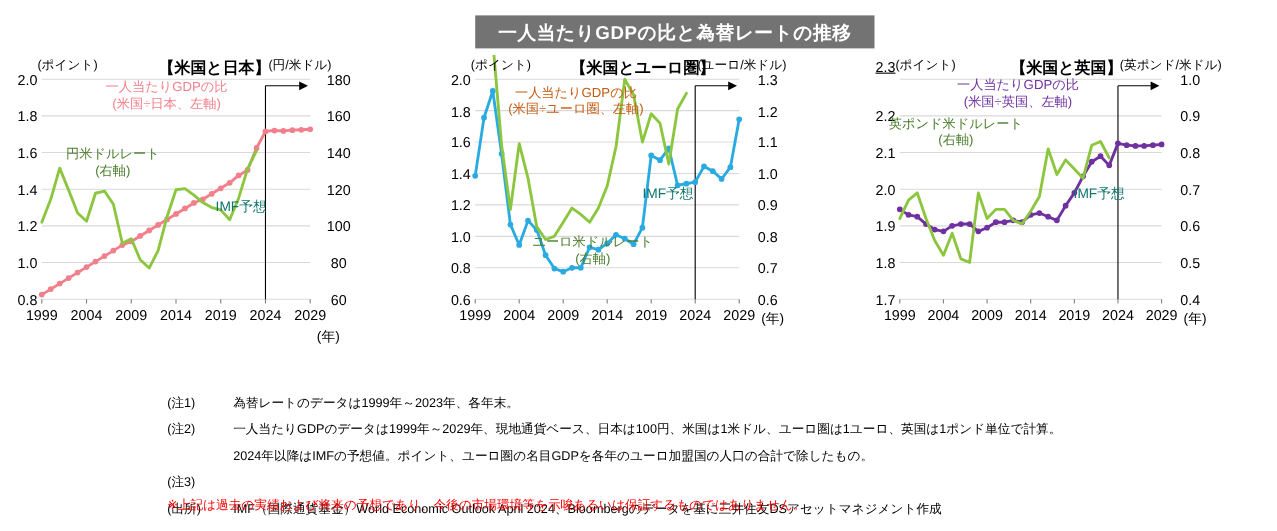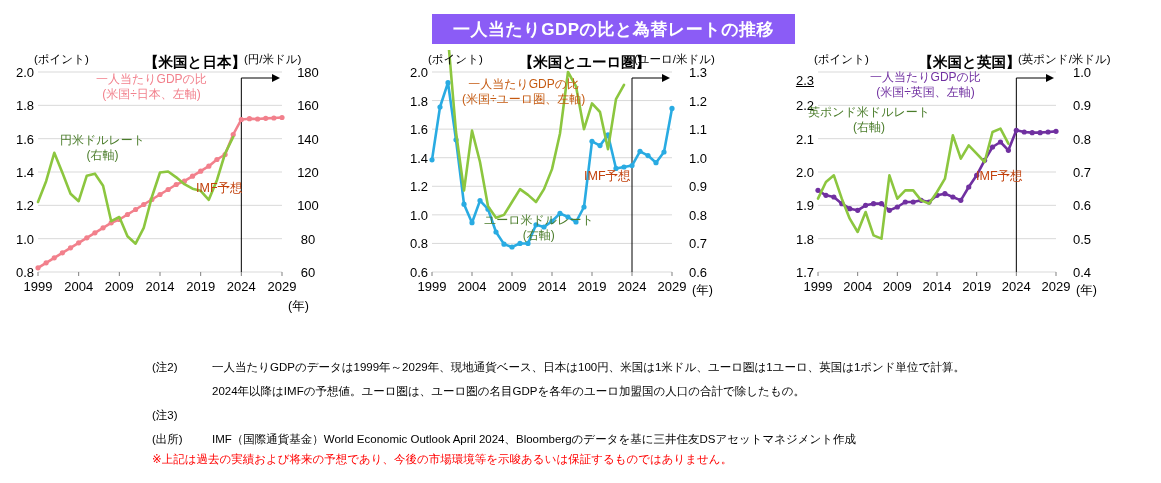--- a/index.html
+++ b/index.html
@@ -6,21 +6,21 @@
   body{
     width:1161px;height:483px;background:#ffffff;
     font-family:"Liberation Sans","DejaVu Sans",sans-serif;
     color:#000;overflow:hidden;position:relative;
   }
   #page{position:relative;width:1161px;height:483px;}
 
   
   .banner{
     position:absolute;left:432px;top:14px;width:363px;height:30px;
-    background:#8b5cf6;display:flex;align-items:center;justify-content:center;
+    background:#737373;display:flex;align-items:center;justify-content:center;
   }
   .banner-text{
     color:#ffffff;font-weight:bold;font-size:17px;letter-spacing:.5px;
     white-space:nowrap;
   }
 
   
   .panel{position:absolute;top:50px;height:295px;}
   #panel0{left:0px;width:390px;}
   #panel1{left:392px;width:385px;}
@@ -43,21 +43,21 @@
   .xlab{
     position:absolute;font-size:13px;white-space:nowrap;text-align:center;
     color:#000;line-height:1;
   }
   .year-unit{position:absolute;font-size:12.5px;white-space:nowrap;}
 
   .legend{
     position:absolute;font-size:12px;line-height:1.25;white-space:nowrap;
     text-align:center;
   }
-  .imf-lab{position:absolute;font-size:12.5px;white-space:nowrap;color:#c2410c;}
+  .imf-lab{position:absolute;font-size:12.5px;white-space:nowrap;color:#0f766e;}
 
   
   .notes{
     position:absolute;left:0;top:356px;width:1161px;
     font-size:11.5px;line-height:1.0;
   }
   .note-row{display:flex;height:24px;align-items:center;}
   .note-tag{width:60px;text-align:left;padding-left:152px;box-sizing:content-box;
             flex:0 0 auto;white-space:nowrap;}
   .note-body{flex:1 1 auto;white-space:nowrap;}
@@ -317,21 +317,21 @@
         </svg>
       </div>
       <div class="unit-left" style="left: 36px; top: 2px;">(ポイント)</div>
       <div class="unit-right" style="left: 240px; top: 2px;">(英ポンド/米ドル)</div>
       <div class="axis-lab" style="left: 2px; width: 34px; top: 216px;">1.7</div>
       <div class="axis-lab" style="left: 2px; width: 34px; top: 182.667px;">1.8</div>
       <div class="axis-lab" style="left: 2px; width: 34px; top: 149.333px;">1.9</div>
       <div class="axis-lab" style="left: 2px; width: 34px; top: 116px;">2.0</div>
       <div class="axis-lab" style="left: 2px; width: 34px; top: 82.6667px;">2.1</div>
       <div class="axis-lab" style="left: 2px; width: 34px; top: 49.3333px;">2.2</div>
-      <div class="axis-lab" style="left: 2px; width: 34px; top: 24px; text-decoration: underline;">2.3</div>
+      <div class="axis-lab" style="left: 2px; width: 34px; top: 4px; text-decoration: underline;">2.3</div>
       <div class="axis-lab r" style="left: 284px; width: 40px; top: 216px;">0.4</div>
       <div class="axis-lab r" style="left: 284px; width: 40px; top: 182.667px;">0.5</div>
       <div class="axis-lab r" style="left: 284px; width: 40px; top: 149.333px;">0.6</div>
       <div class="axis-lab r" style="left: 284px; width: 40px; top: 116px;">0.7</div>
       <div class="axis-lab r" style="left: 284px; width: 40px; top: 82.6667px;">0.8</div>
       <div class="axis-lab r" style="left: 284px; width: 40px; top: 49.3333px;">0.9</div>
       <div class="axis-lab r" style="left: 284px; width: 40px; top: 16px;">1.0</div>
       <div class="xlab" style="left: 16px; width: 48px; top: 230px;">1999</div>
       <div class="xlab" style="left: 55.6667px; width: 48px; top: 230px;">2004</div>
       <div class="xlab" style="left: 95.3333px; width: 48px; top: 230px;">2009</div>
@@ -346,26 +346,30 @@
       </div>
       <div class="legend" style="left: 30px; top: 55px; color: rgb(74, 124, 42);">
         <div>英ポンド米ドルレート</div>
         <div>(右軸)</div>
       </div>
       <div class="imf-lab" style="left: 198px; top: 118px;">IMF予想</div>
     </div>
 
   <div class="notes">
       <div class="note-row">
+        <span class="note-tag">(注1)</span>
+        <span class="note-body">為替レートのデータは1999年～2023年、各年末。</span>
+      </div>
+      <div class="note-row">
         <span class="note-tag">(注2)</span>
         <span class="note-body">一人当たりGDPのデータは1999年～2029年、現地通貨ベース、日本は100円、米国は1米ドル、ユーロ圏は1ユーロ、英国は1ポンド単位で計算。</span>
       </div>
       <div class="note-row note-cont">
         <span class="note-tag">(注2)</span>
-        <span class="note-body">2024年以降はIMFの予想値。ユーロ圏は、ユーロ圏の名目GDPを各年のユーロ加盟国の人口の合計で除したもの。</span>
+        <span class="note-body">2024年以降はIMFの予想値。ポイント、ユーロ圏の名目GDPを各年のユーロ加盟国の人口の合計で除したもの。</span>
       </div>
       <div class="note-row">
         <span class="note-tag">(注3)</span>
       </div>
       <div class="note-row">
         <span class="note-tag">(出所)</span>
         <span class="note-body">IMF（国際通貨基金）World Economic Outlook April 2024、Bloombergのデータを基に三井住友DSアセットマネジメント作成</span>
       </div>
     </div>
   <div class="disclaimer">※上記は過去の実績および将来の予想であり、今後の市場環境等を示唆あるいは保証するものではありません。</div>

